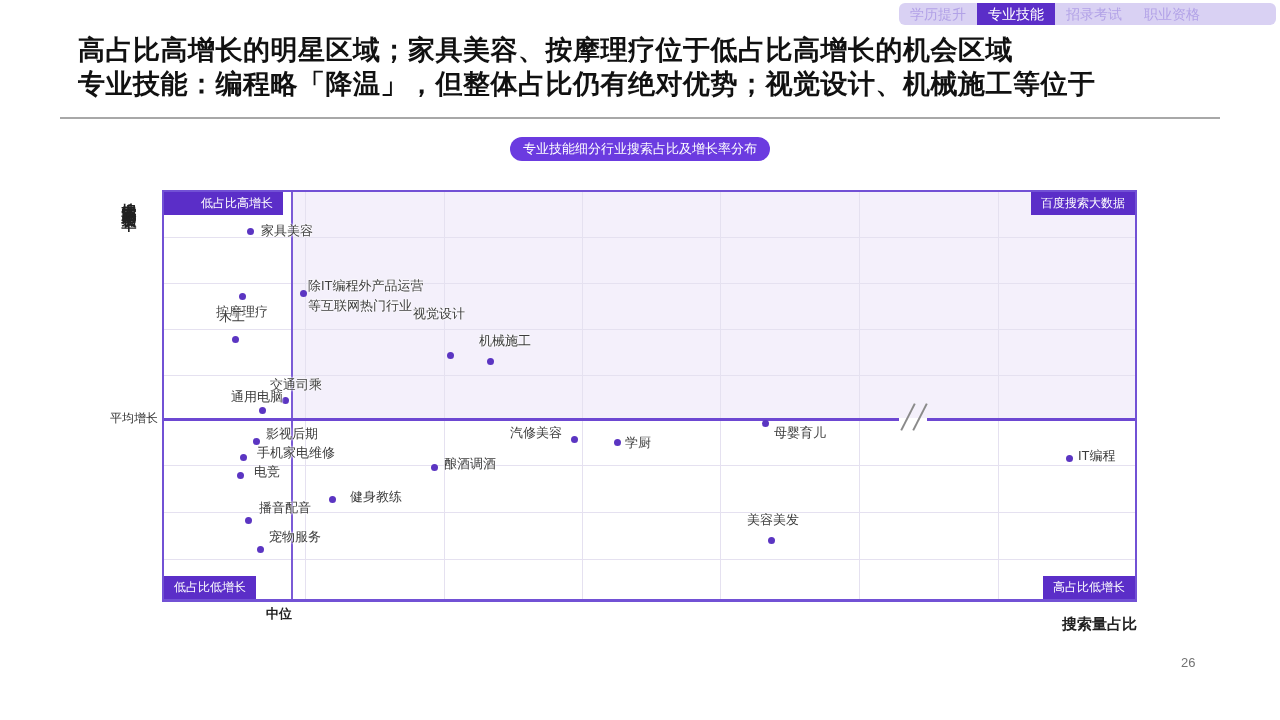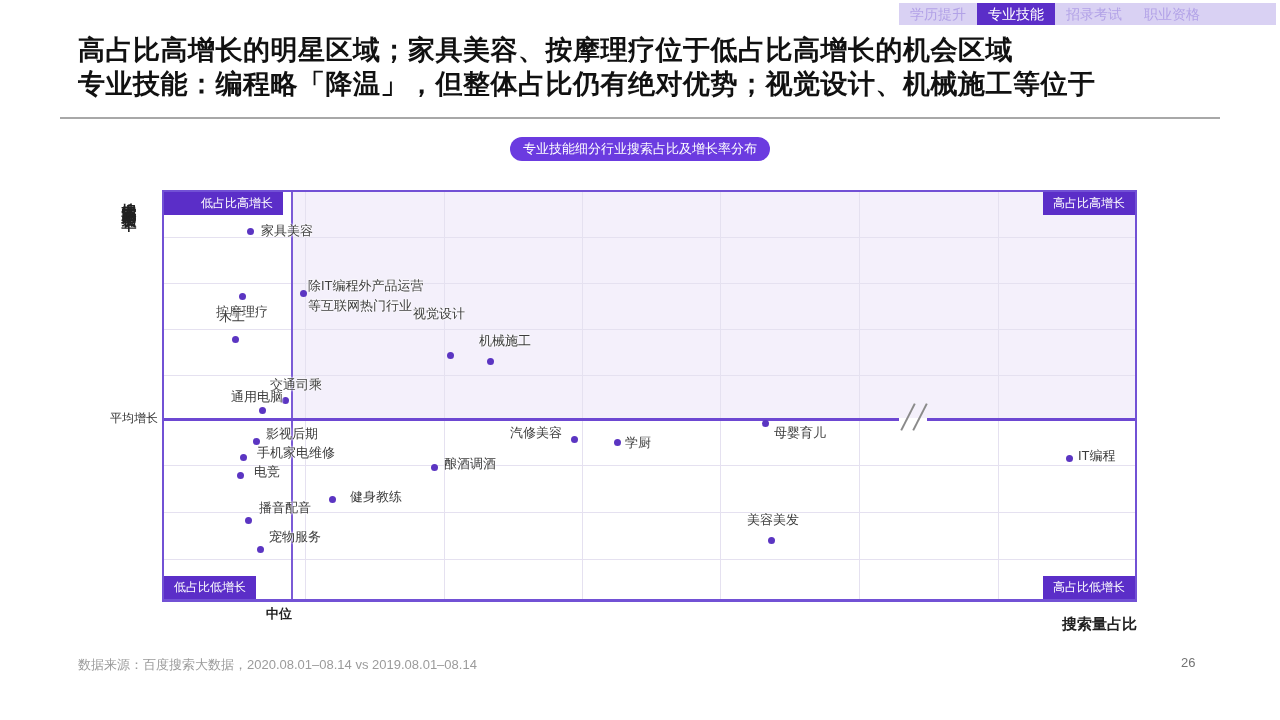--- a/index.html
+++ b/index.html
@@ -1,19 +1,19 @@
 <!DOCTYPE html>
 <html><head>
 <meta charset="utf-8">
 <style>
   html,body{margin:0;padding:0;background:#e8e8e8;}
   .slide{position:relative;width:1280px;height:720px;background:#ffffff;overflow:hidden;
          font-family:"Liberation Sans","DejaVu Sans",sans-serif;margin:0 auto;}
   
-  .tabbar{position:absolute;left:899px;top:3px;width:377px;height:22px;background:#d9d1f3;display:flex;}
+  .tabbar{position:absolute;left:899px;top:3px;width:377px;height:22px;background:#d9d1f3;display:flex;border-radius:6px;}
   .tab{width:78px;height:22px;line-height:22px;text-align:center;font-size:14px;color:#b2a2e7;cursor:pointer;}
   .tab.active{background:#5b2ec8;color:#ffffff;}
   
   .title{position:absolute;left:78px;top:33px;width:1130px;font-size:27px;font-weight:bold;
          color:#111111;line-height:34px;letter-spacing:0.5px;}
   .divider{position:absolute;left:60px;top:117px;width:1160px;height:2px;background:#a8a8a8;}
   
   .pill{position:absolute;top:137px;left:640px;transform:translateX(-50%);height:24px;line-height:24px;
         background:#6b3be0;color:#fff;font-size:13px;padding:0 13px;border-radius:13px;white-space:nowrap;}
   
@@ -69,21 +69,21 @@
   <div class="divider"></div>
 
   <div class="pill">专业技能细分行业搜索占比及增长率分布</div>
 
   <div class="plot">
     <div class="tint"></div>
     <div class="median-line"></div>
     <div class="avg-line"></div>
 
     <div class="qbadge tl">低占比高增长</div>
-    <div class="qbadge tr">高占比高增长</div>
+    <div class="qbadge tr">百度搜索大数据</div>
     <div class="qbadge bl">低占比低增长</div>
     <div class="qbadge br">高占比低增长</div>
 
     <div class="axis-break">
       <div class="mask"></div>
       <div class="slash s1"></div>
       <div class="slash s2"></div>
     </div>
   <div class="hgrid" style="top: 45px;"></div>
       <div class="hgrid" style="top: 91px;"></div>
@@ -179,15 +179,14 @@
       <div class="plabel" style="left: 914px; top: 254px;">
         <div>IT编程</div>
       </div>
     </div>
 
   <div class="y-title">搜索同比增长率</div>
   <div class="avg-note">平均增长</div>
   <div class="median-note">中位</div>
   <div class="x-title">搜索量占比</div>
 
-  <div class="source">数据来源：百度搜索大数据，2020.08.01–08.14 vs 2019.08.01–08.14</div>
   <div class="pageno">26</div>
 </div>
 
 </body></html>

